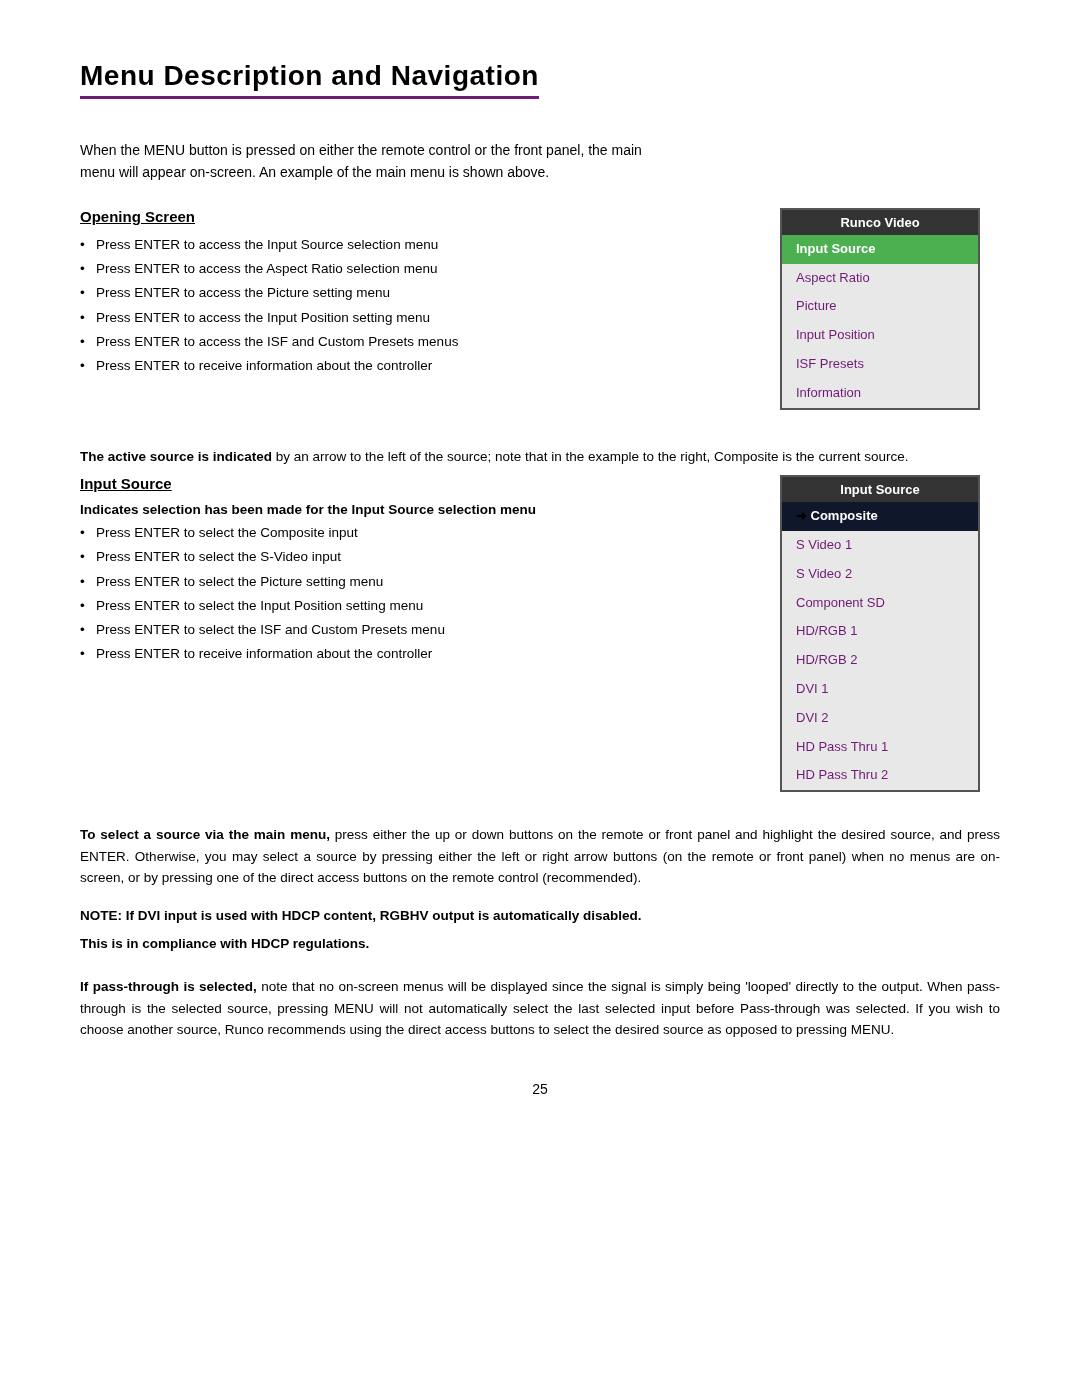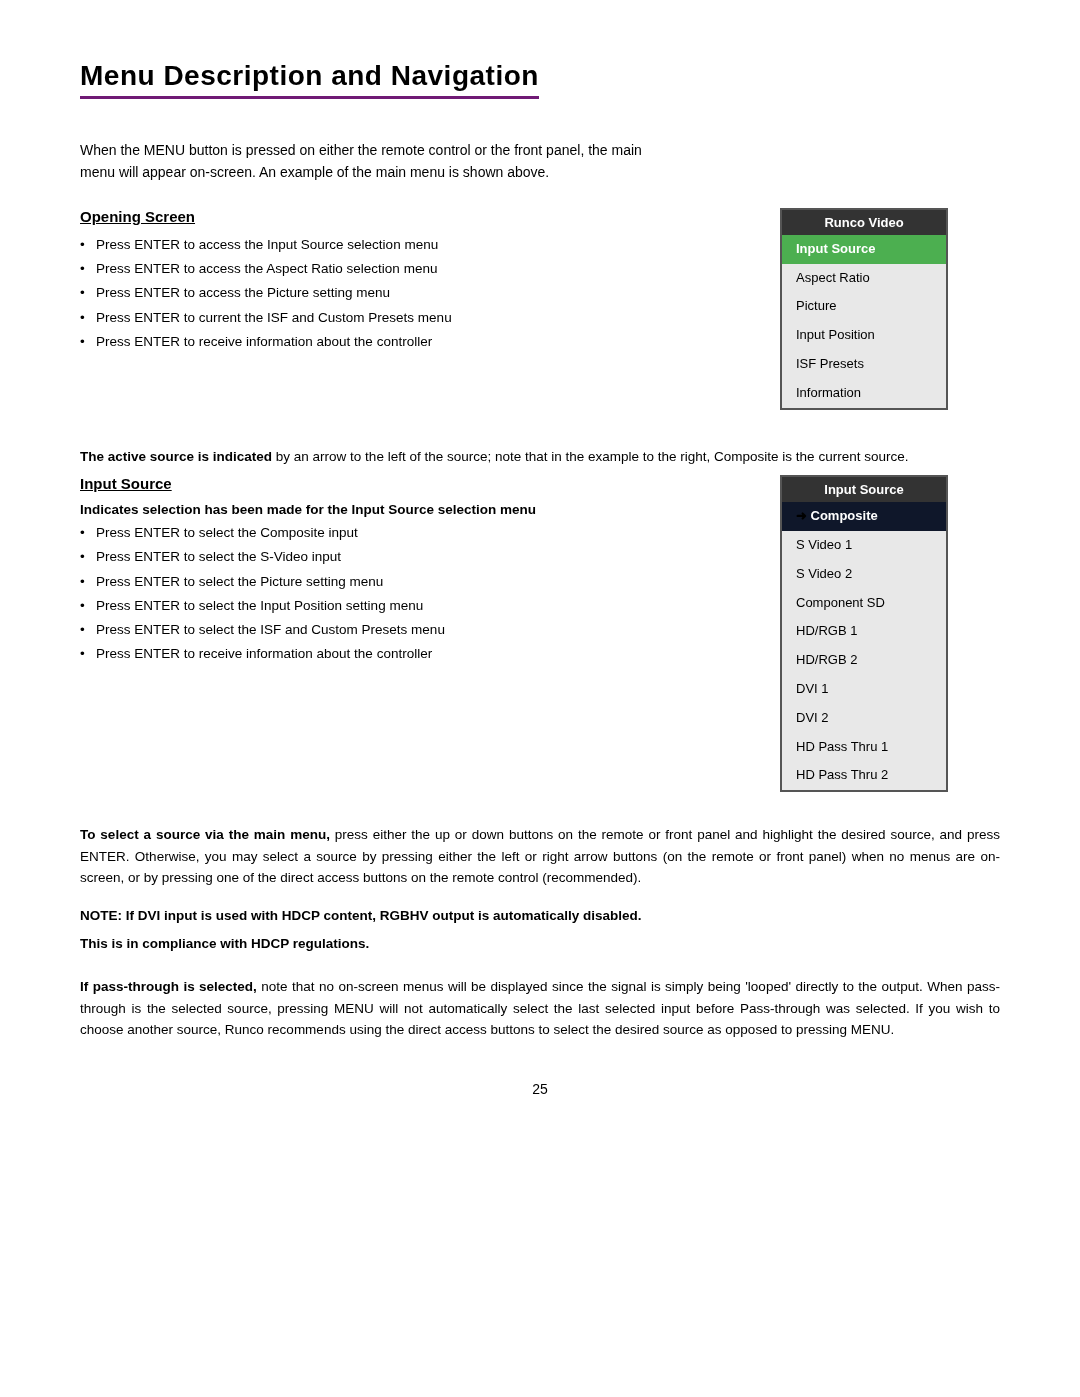--- a/index.html
+++ b/index.html
@@ -71,21 +71,21 @@
     ul.bullet-list li::before {
       content: "•";
       position: absolute;
       left: 0;
     }
 
     
     .menu-box {
       border: 2px solid #555;
       background: #e8e8e8;
-      width: 168px;
+      width: 200px;
       margin-bottom: 16px;
     }
 
     .menu-header-runco {
       background: #333;
       color: #fff;
       text-align: center;
       font-size: 13px;
       font-weight: bold;
       padding: 5px 8px;
@@ -98,21 +98,21 @@
       font-size: 13px;
       font-weight: bold;
       padding: 5px 8px;
     }
 
     .menu-item {
       padding: 4px 14px;
       font-size: 13px;
       line-height: 1.6;
       background: #e8e8e8;
-      color: #000000;
+      color: #701a75;
     }
 
     .menu-item.active-green {
       background: #4caf50;
       color: #fff;
       font-weight: bold;
     }
 
     .menu-item.selected-arrow {
       background: #0f172a;
@@ -194,21 +194,22 @@
 
 
 <div class="two-col">
   <div class="left-col">
     <div class="section-block">
       <h2 class="section-heading">Opening Screen</h2>
       <ul class="bullet-list">
         <li>Press ENTER to access the Input Source selection menu</li>
         <li>Press ENTER to access the Aspect Ratio selection menu</li>
         <li>Press ENTER to access the Picture setting menu</li>
-        <li>Press ENTER to current the ISF and Custom Presets menu</li>
+        <li>Press ENTER to access the Input Position setting menu</li>
+        <li>Press ENTER to access the ISF and Custom Presets menus</li>
         <li>Press ENTER to receive information about the controller</li>
       </ul>
     </div>
   </div>
   <div class="right-col">
     <div class="menu-box">
       <div class="menu-header-runco">Runco Video</div>
       <div class="menu-item active-green">Input Source</div>
       <div class="menu-item">Aspect Ratio</div>
       <div class="menu-item">Picture</div>

